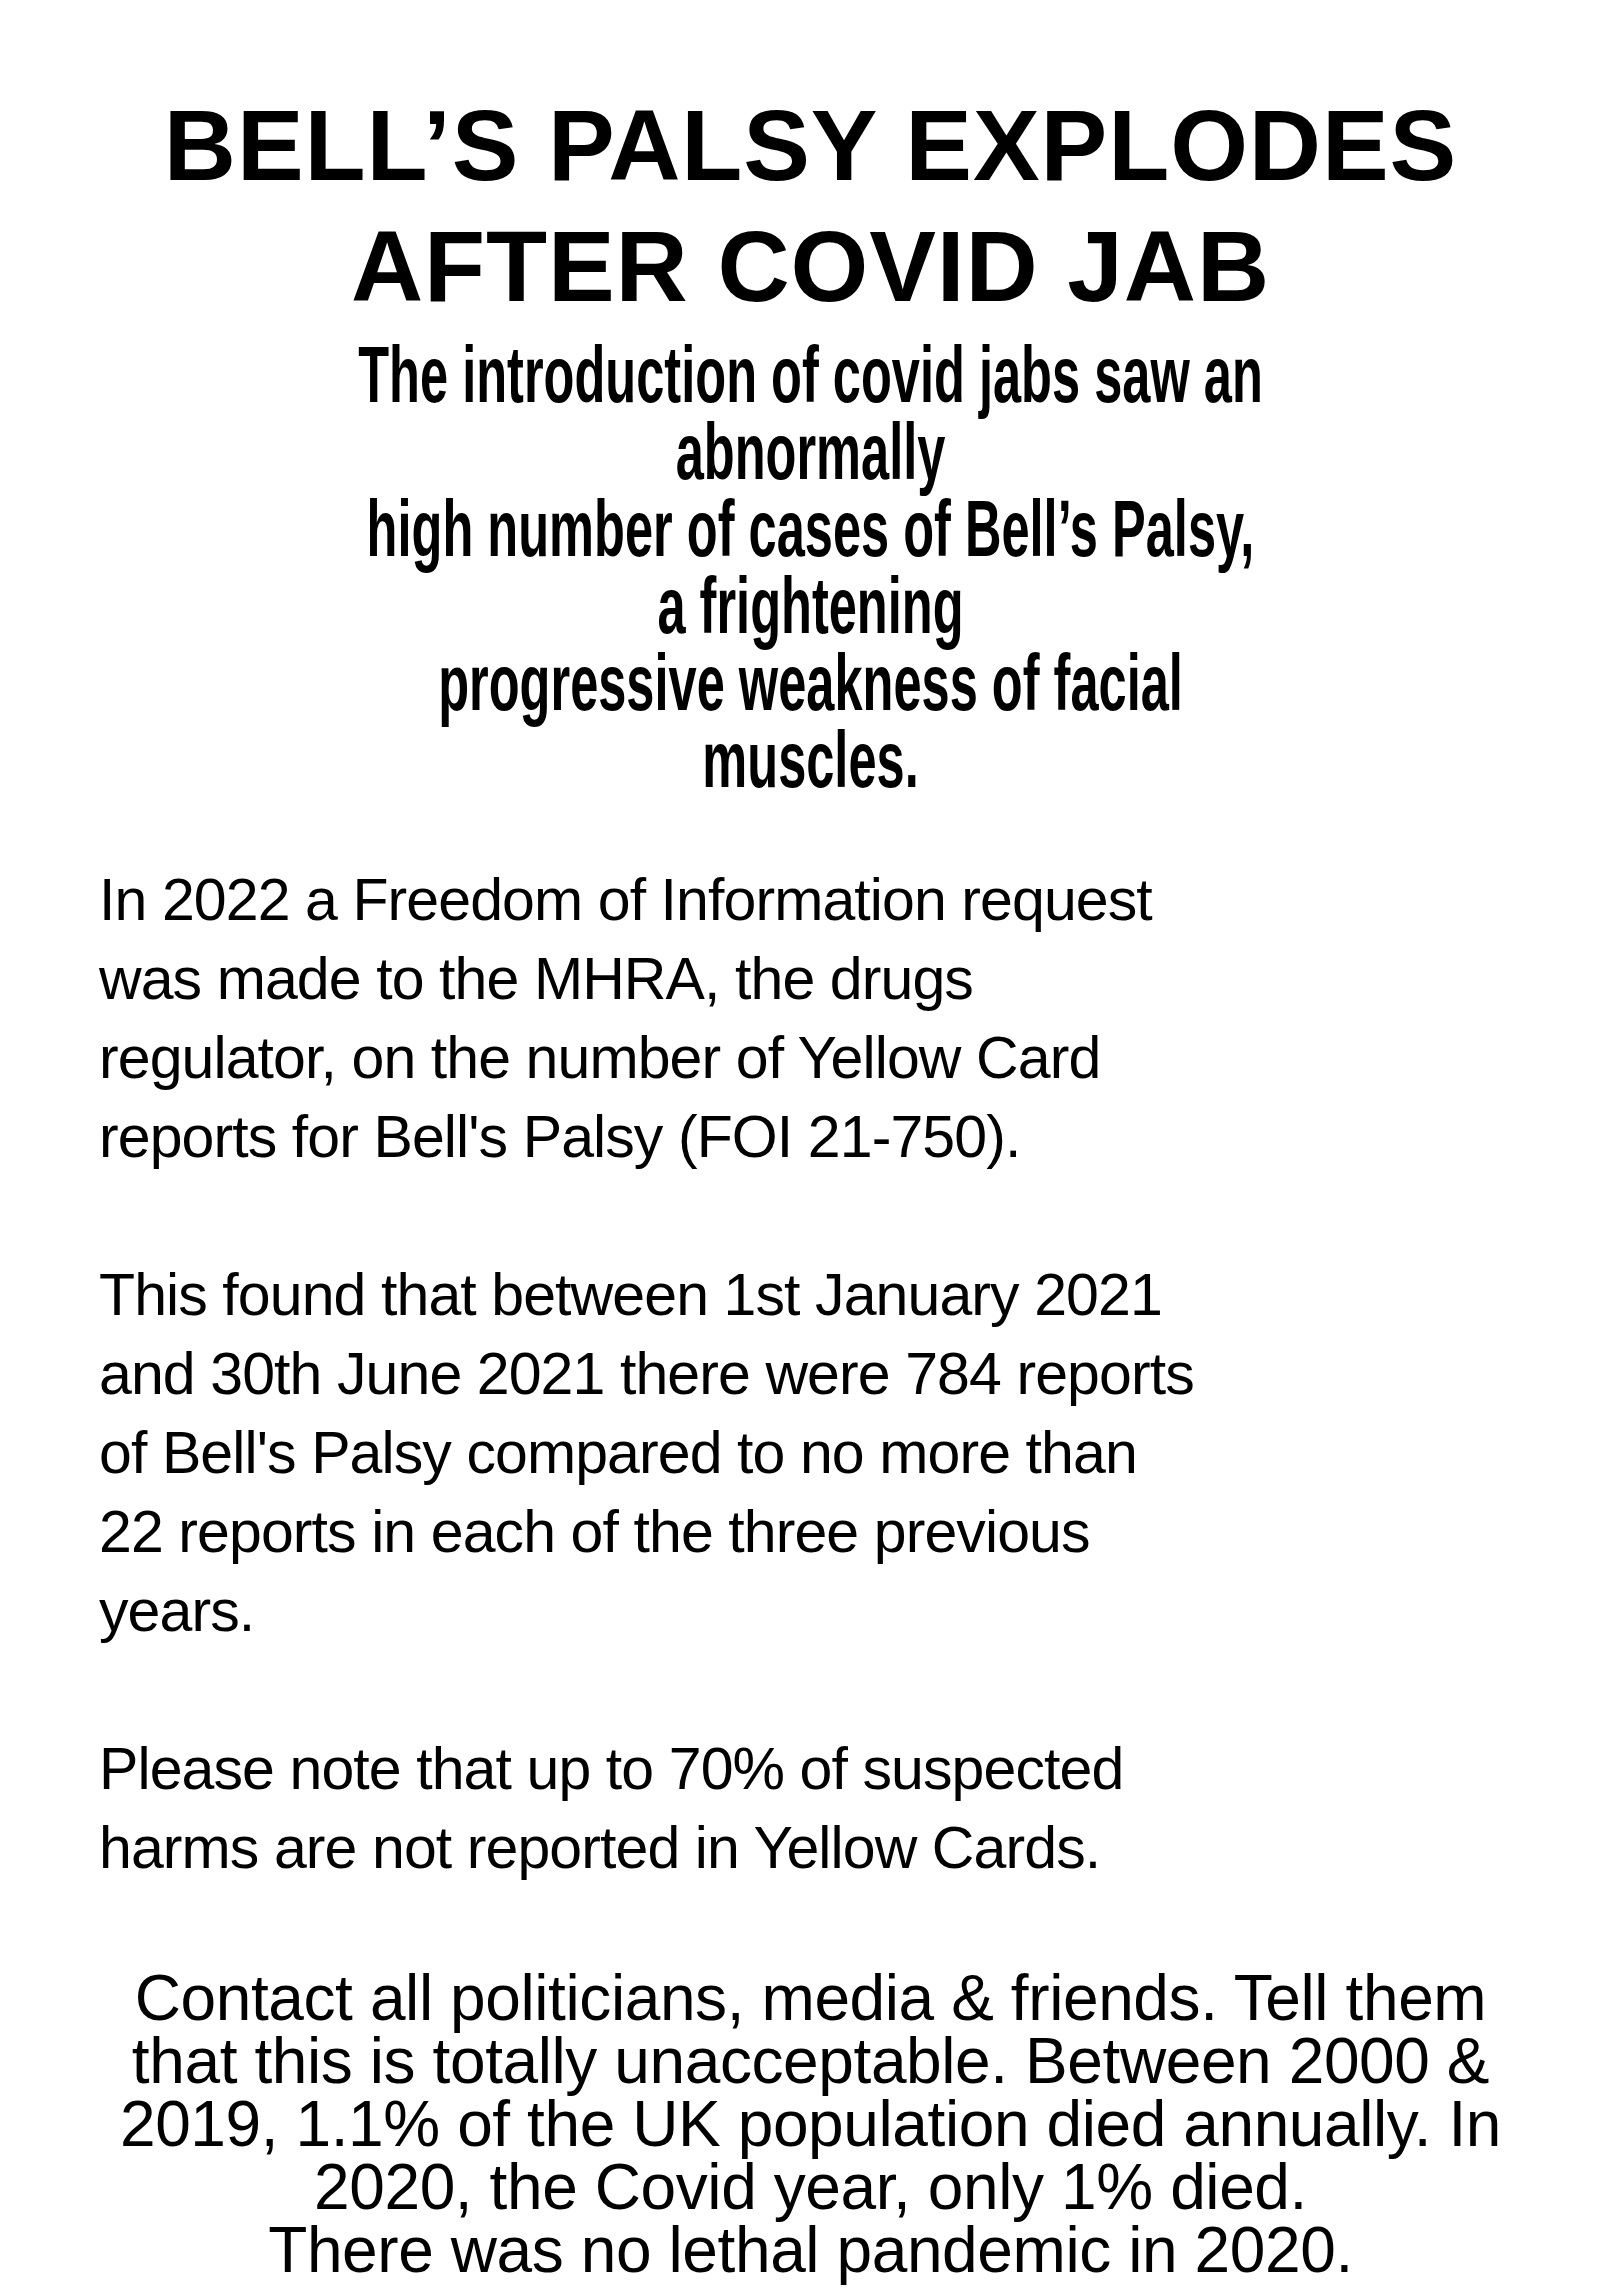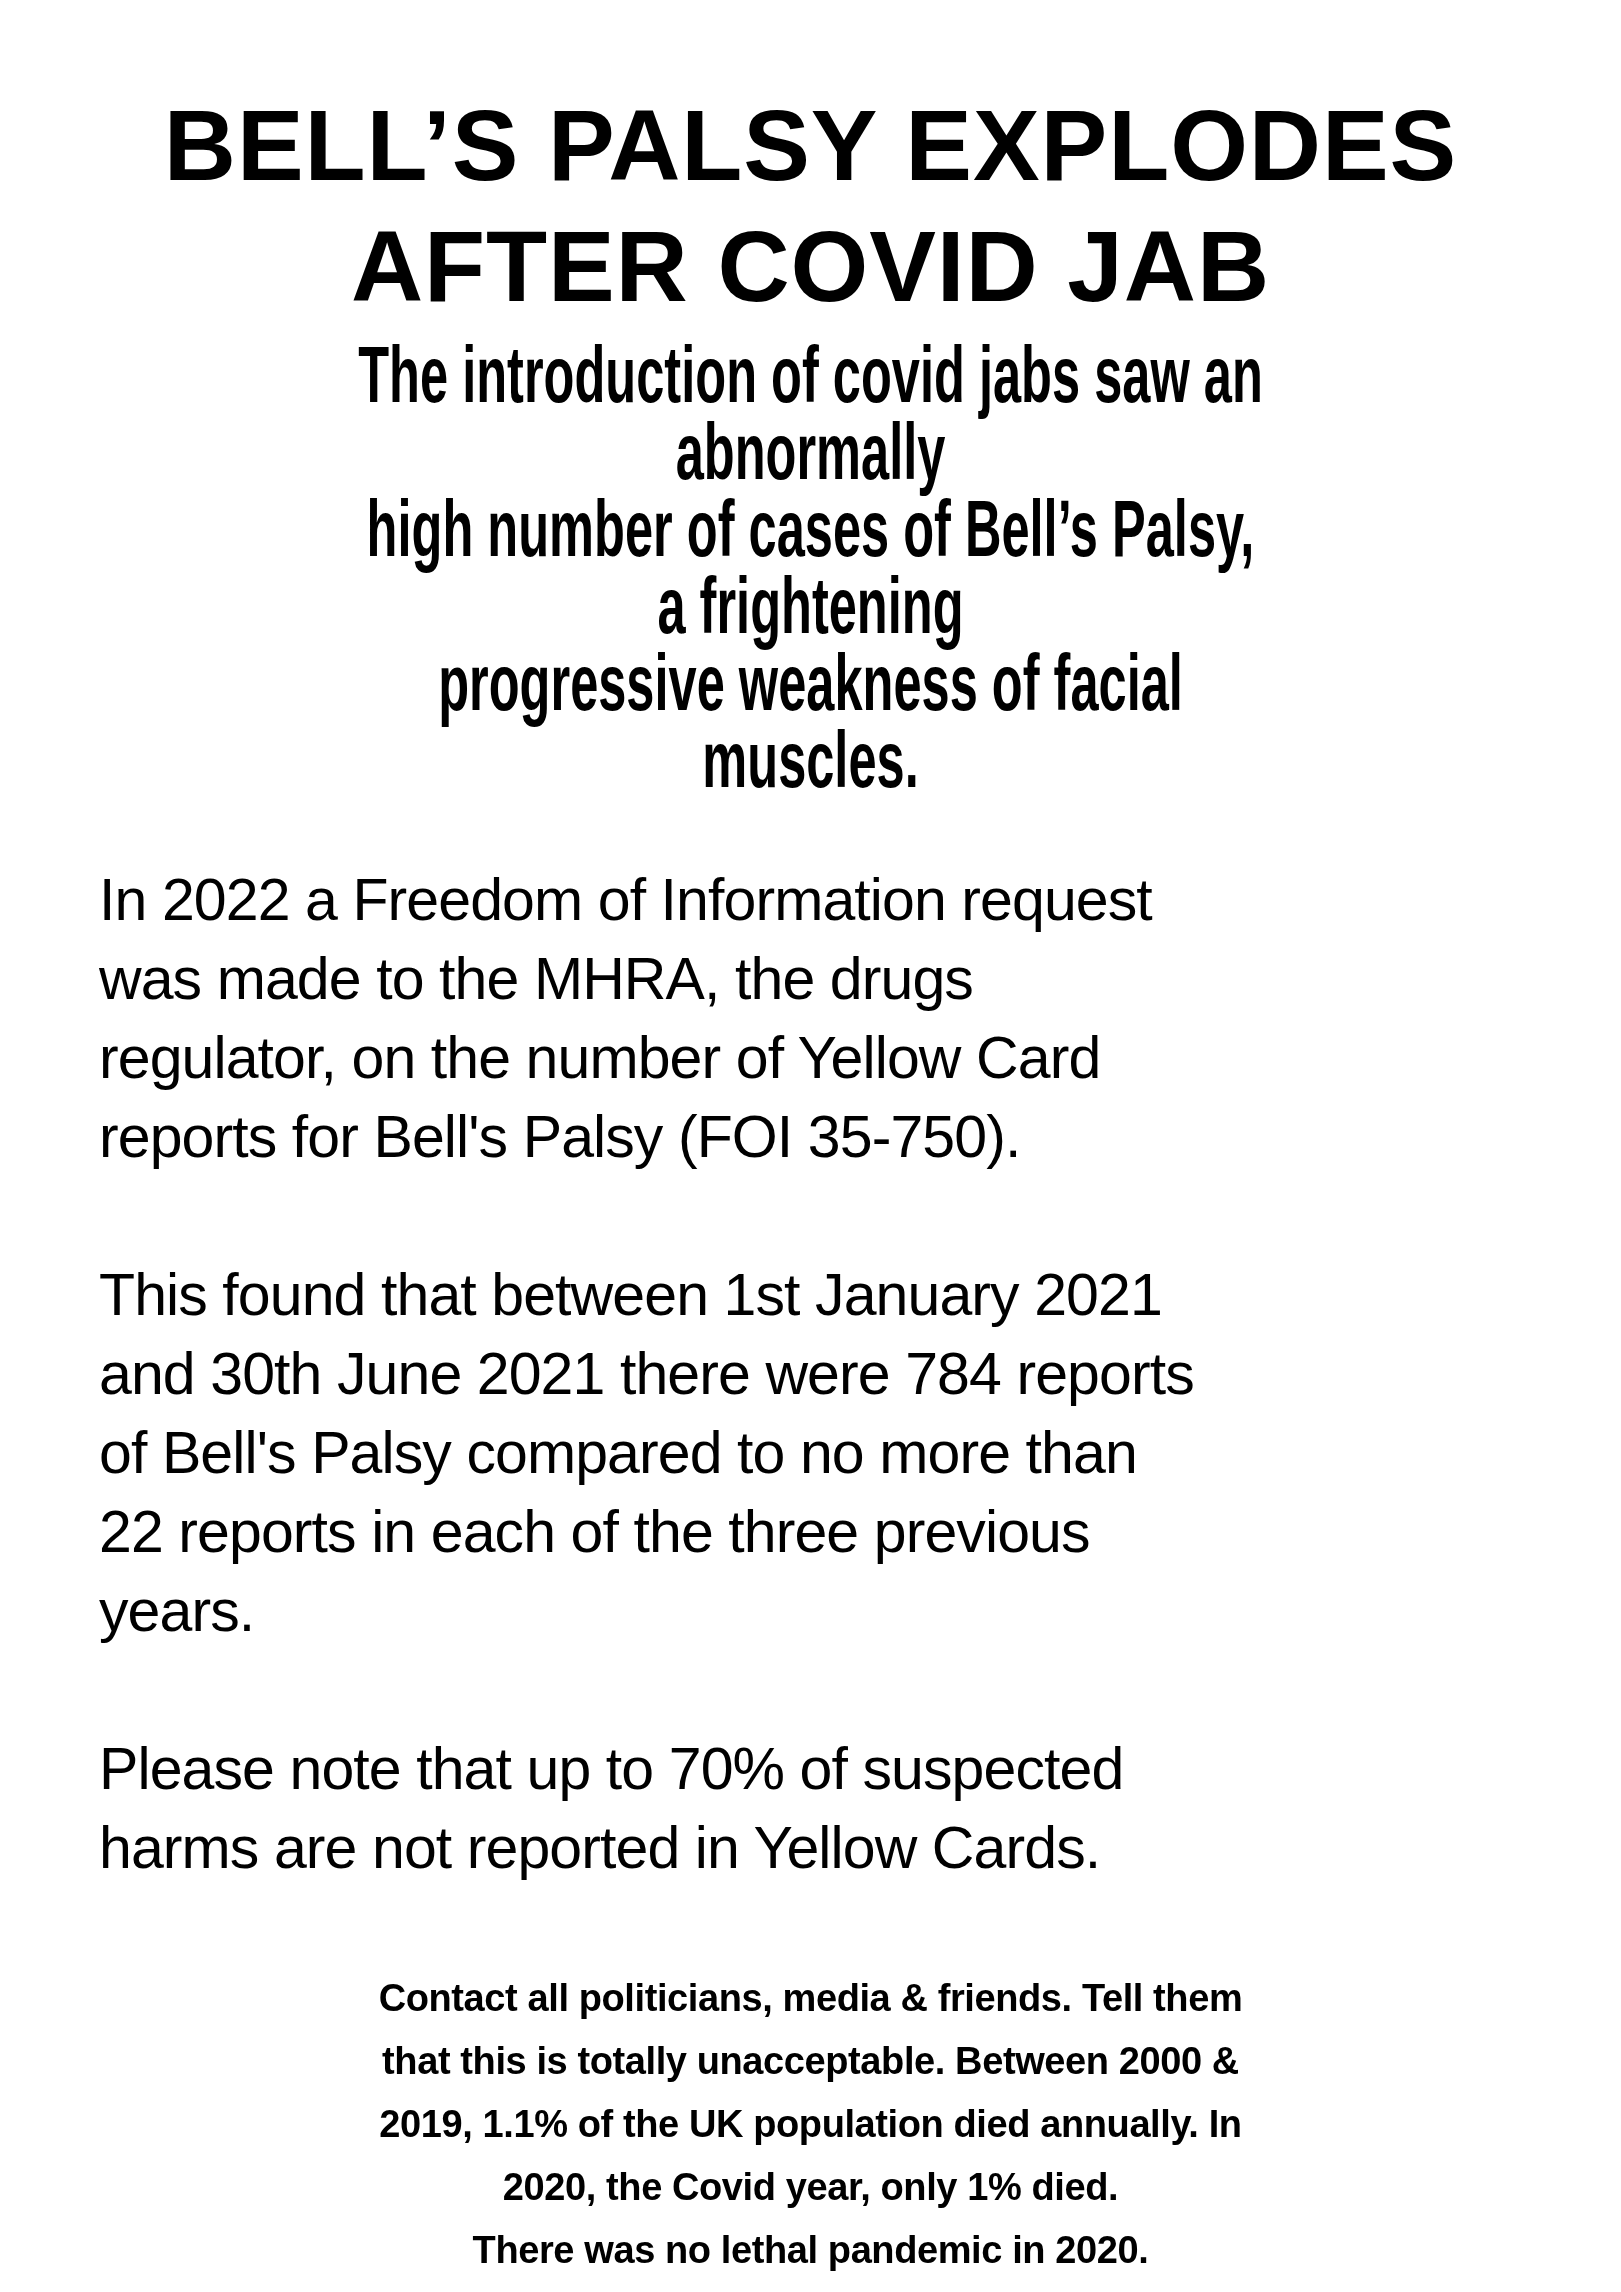--- a/index.html
+++ b/index.html
@@ -44,44 +44,44 @@
     margin: 0 0 79px 0;
     text-align: left;
     font-size: 59px;
     line-height: 79px;
     font-weight: normal;
     letter-spacing: -0.9px;
   }
   .cta-para {
     margin: 0 0 27px 0;
     text-align: center;
-    font-size: 38px;
+    font-size: 64px;
     line-height: 63px;
-    font-weight: bold;
+    font-weight: normal;
     letter-spacing: -0.4px;
   }
 </style>
 </head>
 <body>
 
 <div class="page">
 
   <h1 class="headline pre">BELL’S PALSY EXPLODES
 AFTER COVID JAB</h1>
 
   <div class="condense">
     <h2 class="subheadline pre">The introduction of covid jabs saw an abnormally
 high number of cases of Bell’s Palsy, a frightening
 progressive weakness of facial muscles.</h2>
   </div>
 
   <p class="body-para pre">In 2022 a Freedom of Information request
 was made to the MHRA, the drugs
 regulator, on the number of Yellow Card
-reports for Bell's Palsy (FOI 35-750).</p>
+reports for Bell's Palsy (FOI 21-750).</p>
 
   <p class="body-para pre">This found that between 1st January 2021
 and 30th June 2021 there were 784 reports
 of Bell's Palsy compared to no more than
 22 reports in each of the three previous
 years.</p>
 
   <p class="body-para pre">Please note that up to 70% of suspected
 harms are not reported in Yellow Cards.</p>
 

